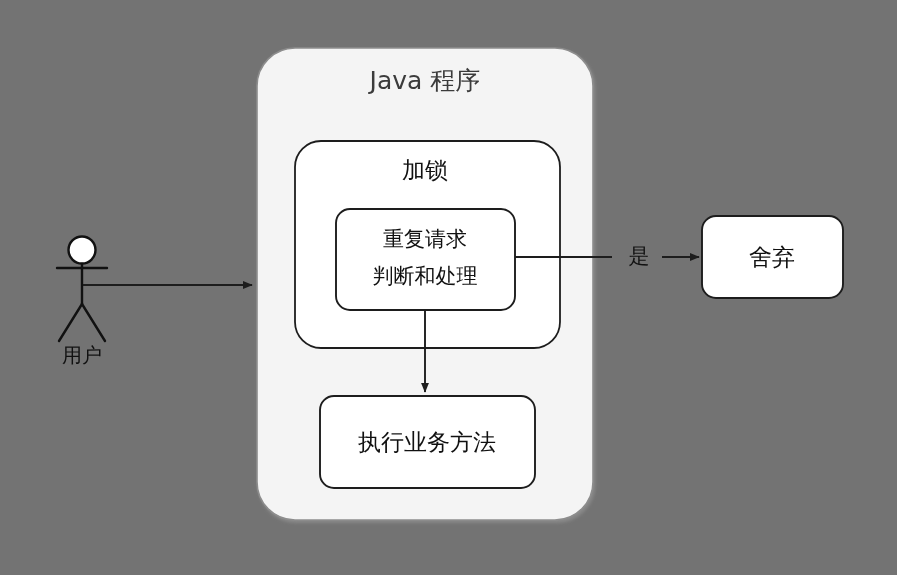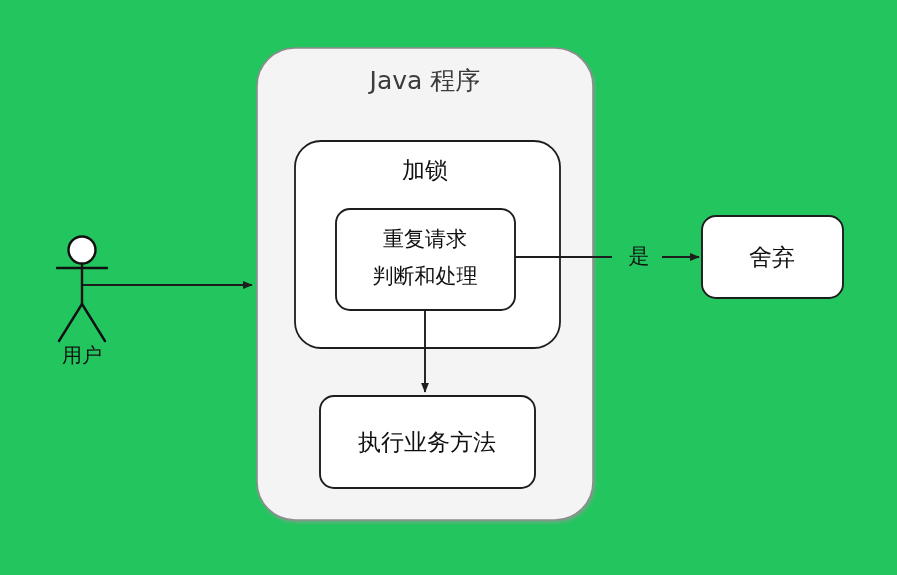--- a/index.html
+++ b/index.html
@@ -4,21 +4,21 @@
 <style>
   html, body {
     margin: 0;
     padding: 0;
     background: #ffffff;
   }
   #canvas {
     position: relative;
     width: 897px;
     height: 575px;
-    background: #22c55e;
+    background: #737373;
     overflow: hidden;
     font-family: "DejaVu Sans", sans-serif;
   }
   svg#diagram {
     position: absolute;
     left: 0;
     top: 0;
     width: 897px;
     height: 575px;
   }

